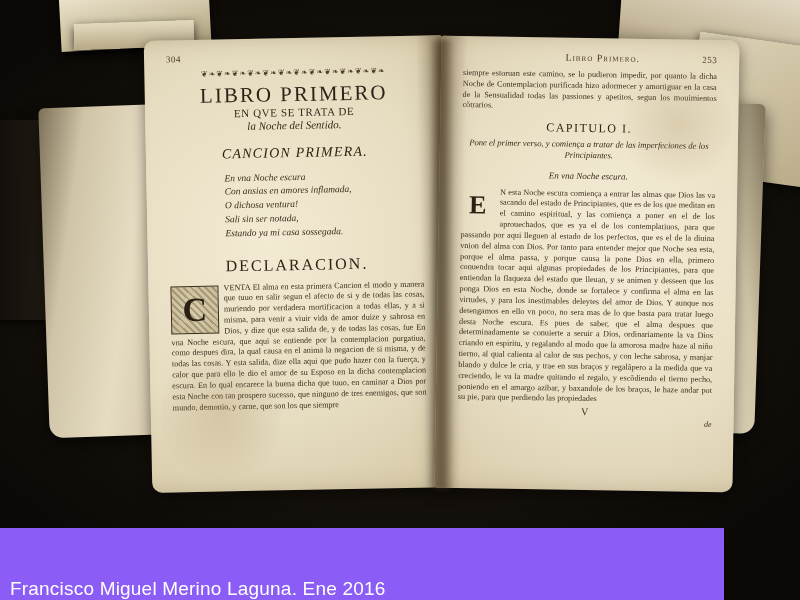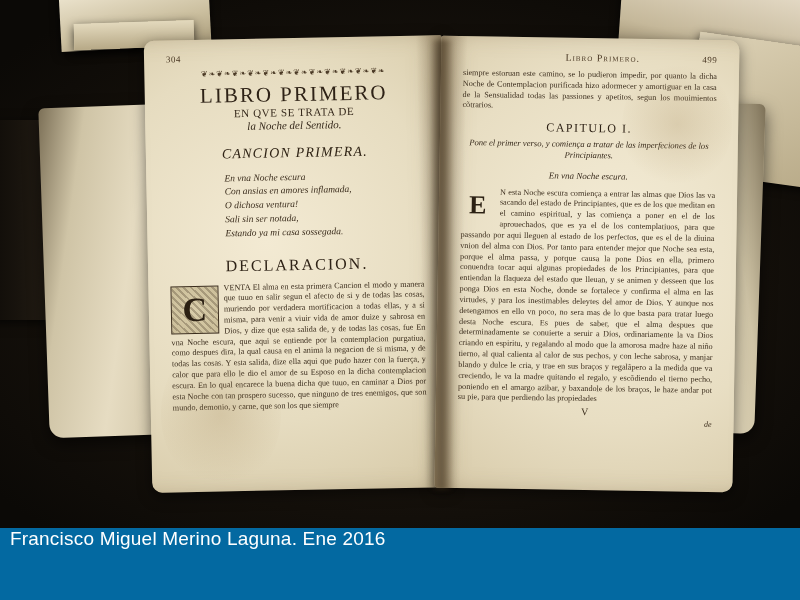--- a/index.html
+++ b/index.html
@@ -283,24 +283,24 @@
   }
   .edge-shadow-r {
     position: absolute; right:0; top:0; width: 26px; height: 100%;
     background: linear-gradient(270deg, rgba(80,60,35,0.35), rgba(80,60,35,0));
   }
 
   
   .caption-bar {
     position: absolute;
     left: 0; bottom: 0;
-    width: 800px; height: 72px;
-    background: #0369a1;
+    width: 724px; height: 72px;
+    background: #8b5cf6;
     display: flex;
-    align-items: flex-start;
+    align-items: flex-end;
   }
   .caption-text {
     color: #ffffff;
     font-family: "Liberation Sans", sans-serif;
     font-size: 19px;
     padding-left: 10px;
     letter-spacing: 0.2px;
   }
 </style>
 </head>
@@ -349,21 +349,21 @@
       </div>
       <div class="stain a"></div>
       <div class="edge-shadow-r"></div>
     </div>
 
     <div class="page right">
       <div class="page-inner">
         <div class="folio-row">
           <span style="width:40px"></span>
           <span class="running-head">Libro Primero.</span>
-          <span>499</span>
+          <span>253</span>
         </div>
 
         <div class="body-text" style="margin-top:4px">siempre estoruan este camino, se lo pudieron impedir, por quanto la dicha Noche de Contemplacion purificada hizo adormecer y amortiguar en la casa de la Sensualidad todas las passiones y apetitos, segun los mouimientos cõtrarios.</div>
 
         <div class="chapter-head">CAPITULO I.</div>
         <div class="chapter-sub">Pone el primer verso, y comiença a tratar de las imperfeciones de los Principiantes.</div>
 
         <div class="verse-center">En vna Noche escura.</div>
 
         <div class="dropcap-block">

